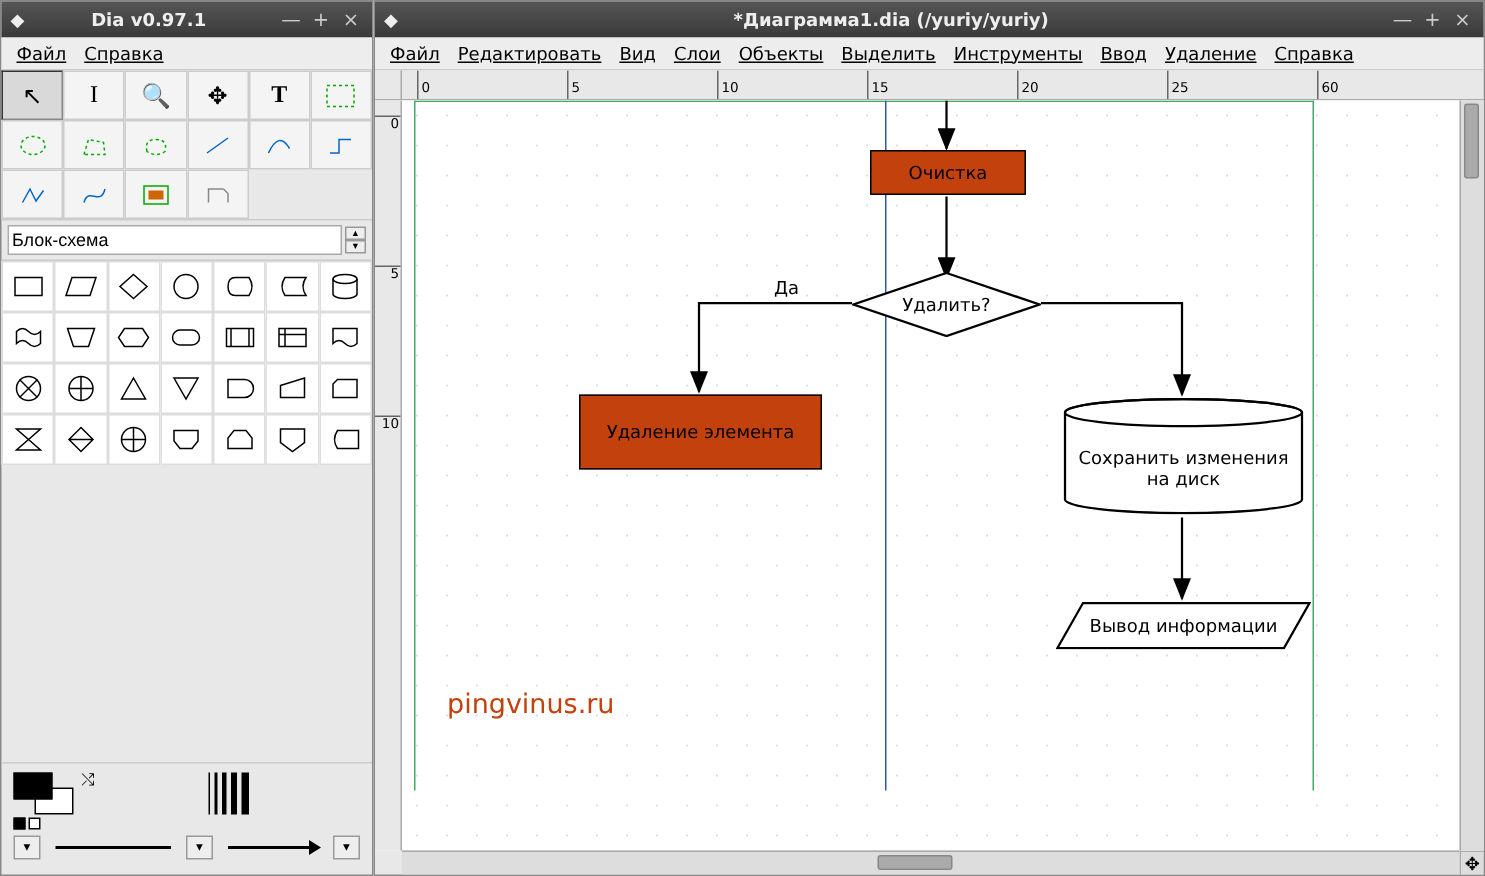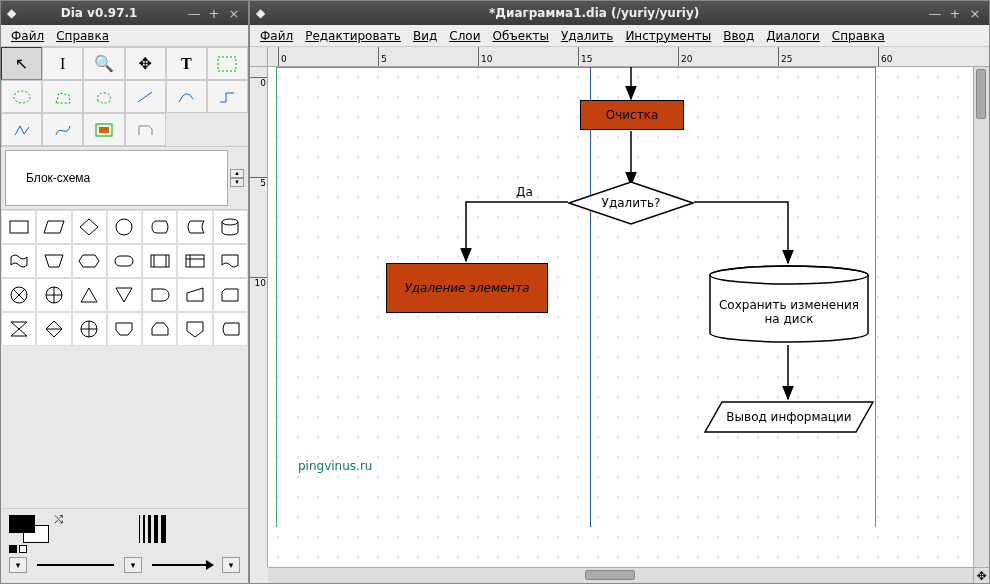--- a/index.html
+++ b/index.html
@@ -9,21 +9,21 @@
   .titlebar .title { flex: 1; text-align: center; font-weight: bold; }
   .titlebar .icon { width:16px; height:16px; display:flex; align-items:center; justify-content:center; margin-left:4px; color:#ccc; font-size:13px;}
   .menubar { height: 22px; display: flex; align-items: center; padding: 0 4px; background: #ededed; border-bottom: 1px solid #ccc; }
   .menubar .menu-item { padding: 2px 6px; cursor: default; }
   .menubar .menu-item span.u { text-decoration: underline; }
   .toolbox { width: 249px; }
   .tool-grid { display: grid; grid-template-columns: repeat(6,1fr); }
   .tool-btn { height: 33px; border: 1px solid #ccc; background: #f4f4f4; display: flex; align-items: center; justify-content: center; font-size: 16px; cursor: pointer; }
   .tool-btn.sel { background:#d9d9d9; border:1px inset #888; }
   .shape-sel { display:flex; align-items:center; padding:3px 4px; border-top:1px solid #ccc; border-bottom:1px solid #ccc;}
-  .shape-sel input { flex:1; font-size:12px; padding:20px; border:1px solid #aaa; background:#fff;}
+  .shape-sel input { flex:1; font-size:12px; padding:2px; border:1px solid #aaa; background:#fff;}
   .shape-sel .ud { width:14px; display:flex; flex-direction:column; margin-left:2px;}
   .shape-sel .ud div{height:9px; border:1px solid #999; font-size:7px; line-height:7px; text-align:center; background:#eee;}
   .shape-grid { display:grid; grid-template-columns: repeat(7,1fr); }
   .shape-btn { height:34px; border:1px solid #ddd; background:#fff; display:flex; align-items:center; justify-content:center; cursor:pointer;}
   .shape-btn svg { width:22px; height:22px; }
   .bottom-tools { border-top:1px solid #ccc; padding:6px 8px 10px 8px; }
   .swatch { position:relative; width:40px; height:28px; }
   .swatch .bg{position:absolute; right:0; bottom:0; width:26px; height:18px; background:#fff; border:1px solid #000;}
   .swatch .fg{position:absolute; left:0; top:0; width:26px; height:18px; background:#000; border:1px solid #000;}
   .swatch .sw{position:absolute; right:-14px; top:-2px; font-size:11px;}
@@ -338,24 +338,24 @@
     <span class="icon">—</span>
     <span class="icon">+</span>
     <span class="icon">×</span>
   </div>
   <div class="menubar">
     <div class="menu-item"><span class="u">Файл</span></div>
     <div class="menu-item"><span class="u">Редактировать</span></div>
     <div class="menu-item"><span class="u">Вид</span></div>
     <div class="menu-item"><span class="u">Слои</span></div>
     <div class="menu-item"><span class="u">Объекты</span></div>
-    <div class="menu-item"><span class="u">Удалить</span></div>
+    <div class="menu-item"><span class="u">Выделить</span></div>
     <div class="menu-item"><span class="u">Инструменты</span></div>
     <div class="menu-item"><span class="u">Ввод</span></div>
-    <div class="menu-item"><span class="u">Диалоги</span></div>
+    <div class="menu-item"><span class="u">Удаление</span></div>
     <div class="menu-item"><span class="u">Справка</span></div>
   </div>
 
   <div style="position:relative;">
     <div class="corner"></div>
     <div class="ruler-h">
       <div class="tick" style="left:10px">0</div>
       <div class="tick" style="left:110px">5</div>
       <div class="tick" style="left:210px">10</div>
       <div class="tick" style="left:310px">15</div>
@@ -396,41 +396,41 @@
           <span>Очистка</span>
         </div>
 
       <div style="position:absolute; left:300px; top:114px; width:126px; height:44px;">
         <svg width="126" height="44" style="position:absolute;left:0;top:0;">
             <path d="M63 1 L125 22 L63 43 L1 22 Z" fill="#fff" stroke="#000" stroke-width="1.5"></path>
           </svg>
         <div style="position:absolute;inset:0;display:flex;align-items:center;justify-content:center;font-size:12px;">Удалить?</div>
       </div>
 
-      <div class="node" style="left:118px; top:196px; width:162px; height:50px;font-style:italic;">
+      <div class="node" style="left:118px; top:196px; width:162px; height:50px;">
           <span>Удаление элемента</span>
         </div>
 
       <div style="position:absolute; left:436px; top:334px; width:170px; height:32px;">
         <svg width="170" height="32" style="position:absolute;left:0;top:0;">
             <path d="M18 1 L169 1 L152 31 L1 31 Z" fill="#fff" stroke="#000" stroke-width="1.5"></path>
           </svg>
         <div style="position:absolute;inset:0;display:flex;align-items:center;justify-content:center;font-size:12px;">Вывод информации</div>
       </div>
 
       <div style="position:absolute; left:440px; top:198px; width:162px; height:78px;">
         <svg width="162" height="78" style="position:absolute;left:0;top:0;">
           <ellipse cx="81" cy="10" rx="79" ry="9" fill="#fff" stroke="#000" stroke-width="1.5"></ellipse>
           <path d="M2 10 L2 68 A79 9 0 0 0 160 68 L160 10" fill="#fff" stroke="#000" stroke-width="1.5"></path>
           <ellipse cx="81" cy="10" rx="79" ry="9" fill="none" stroke="#000" stroke-width="1.5"></ellipse>
         </svg>
         <div style="position:absolute;left:0;top:22px;right:0;bottom:6px;display:flex;align-items:center;justify-content:center;font-size:12px;text-align:center;padding:0 8px;">Сохранить изменения на диск</div>
       </div>
 
-      <div style="position:absolute; left:30px; top:392px; font-size:12px; color:#0f766e;">pingvinus.ru</div>
+      <div style="position:absolute; left:30px; top:392px; font-size:18px; color:#c2410c;">pingvinus.ru</div>
     </div>
 
     <div class="vscroll">
         <div class="thumb"></div>
       </div>
   </div>
 
   <div style="display:flex;">
     <div class="hscroll" style="flex:1">
         <div class="thumb"></div>

